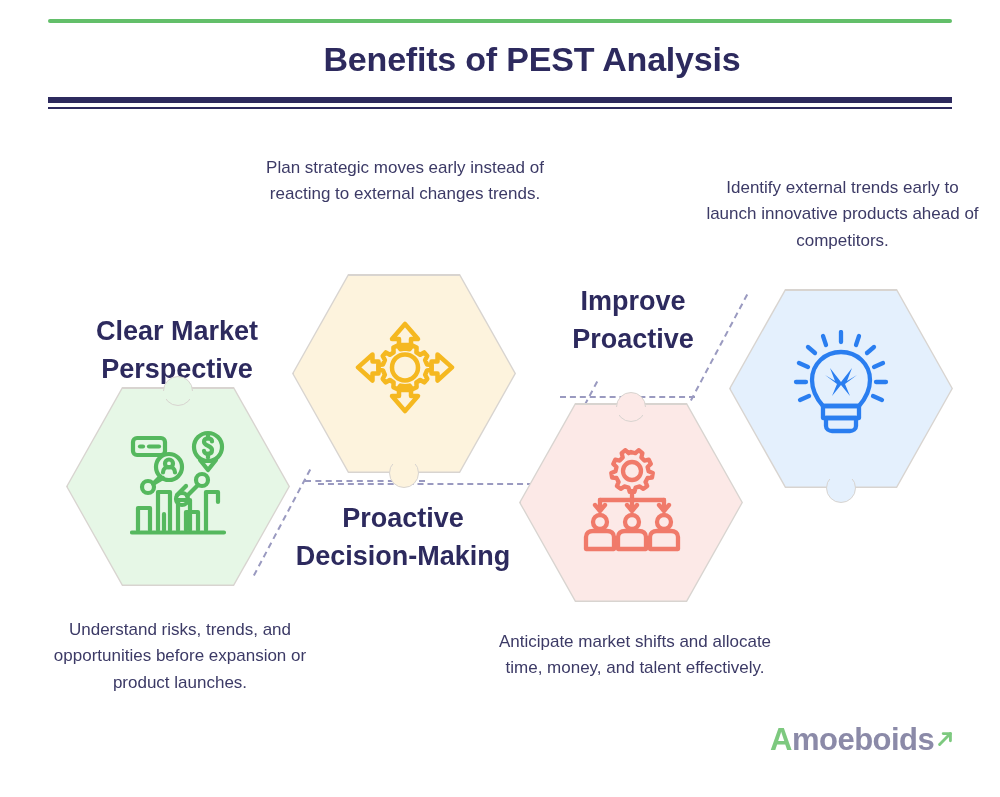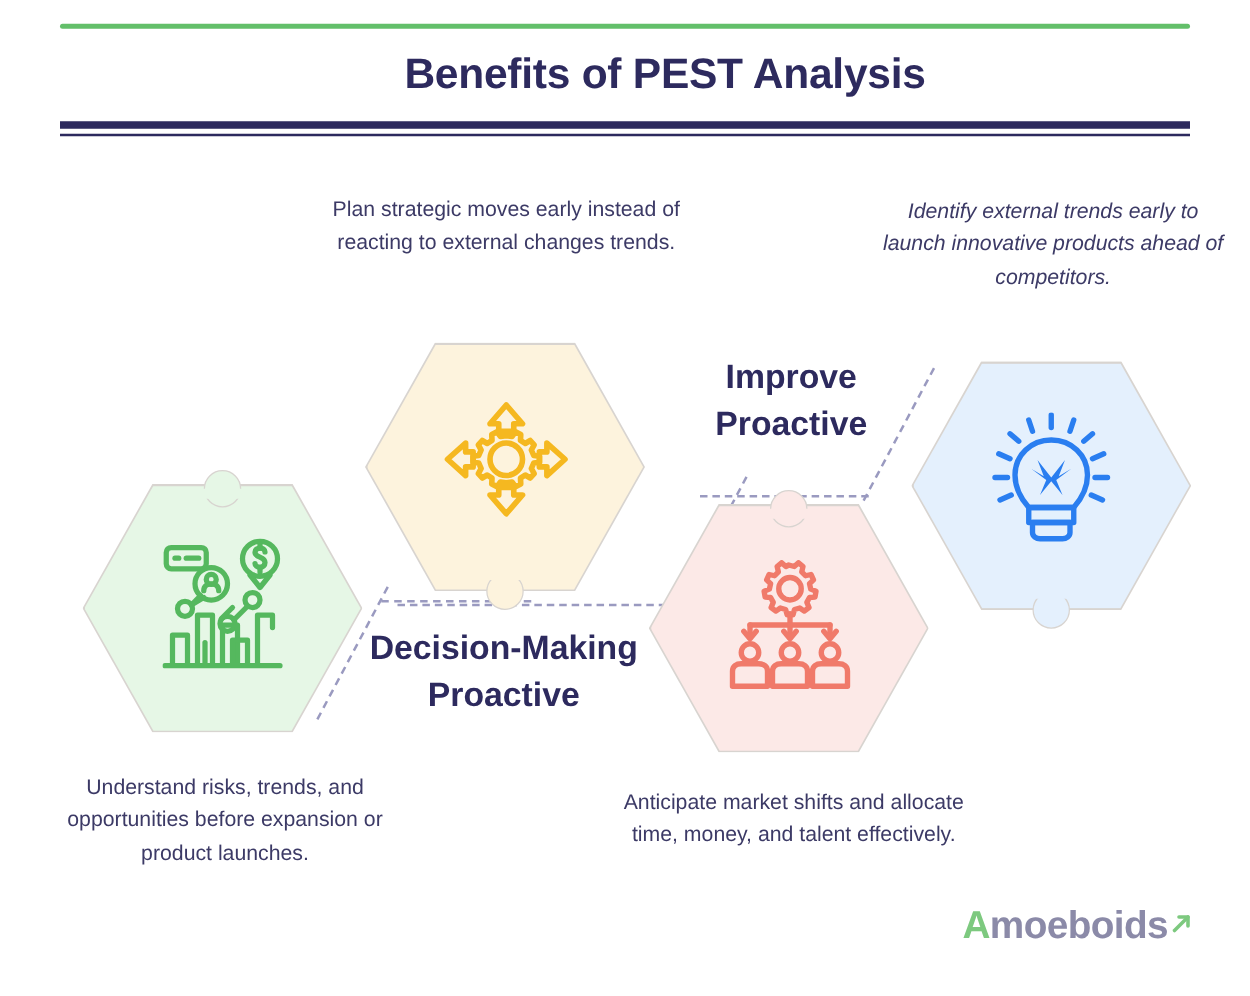--- a/index.html
+++ b/index.html
@@ -141,20 +141,24 @@
 
   <div class="dash-diag" style="left:253px; top:575px; width:120px; transform:rotate(-62deg);"></div>
   <div class="dash-h" style="left:305px; top:480px; width:120px;"></div>
 
   <div class="dash-h" style="left:318px; top:483px; width:215px;"></div>
   <div class="dash-diag" style="left:540px; top:487px; width:120px; transform:rotate(-62deg);"></div>
 
   <div class="dash-h" style="left:560px; top:396px; width:135px;"></div>
   <div class="dash-diag" style="left:690px; top:400px; width:120px; transform:rotate(-62deg);"></div>
 
+  <div class="hex-title" style="left:52px; top:313px; width:250px;">
+    <div>Clear Market</div>
+    <div>Perspective</div>
+  </div>
 
   <div class="hex-border" style="left:66px; top:387px; width:224px; height:199px;"></div>
   <div class="hex" style="left:67.5px; top:388.5px; width:221px; height:196px; background:#e6f7e6;"></div>
   <div class="hex-notch" style="left:163px; top:376px; background:#e6f7e6;"></div>
   <div style="position:absolute; left:162px; top:391px; width:32px; height:8px; background:#e6f7e6;"></div>
 
   <div style="position:absolute; left:130px; top:430px; width:100px; height:110px;">
     <svg viewBox="0 0 100 110" width="100" height="110" fill="none" stroke="#55b85e" stroke-width="4.2" stroke-linecap="round" stroke-linejoin="round">
 
       <rect x="3" y="8" width="32" height="17" rx="4"></rect>
@@ -208,22 +212,22 @@
 
       <path d="M37 76 L50 91 L63 76 L56 76 L56 70 L44 70 L44 76 Z"></path>
 
       <path d="M17.5 34.5 L3 47.4 L17.5 60.5 L17.5 53.5 L23.5 53.5 L23.5 41.5 L17.5 41.5 Z"></path>
 
       <path d="M82.5 34.5 L97 47.4 L82.5 60.5 L82.5 53.5 L76.5 53.5 L76.5 41.5 L82.5 41.5 Z"></path>
     </svg>
   </div>
 
   <div class="hex-title" style="left:278px; top:500px; width:250px;">
+    <div>Proactive</div>
     <div>Decision-Making</div>
-    <div>Proactive</div>
   </div>
 
   <div class="hex-title" style="left:508px; top:283px; width:250px;">
     <div>Improve</div>
     <div>Proactive</div>
   </div>
 
   <div class="hex-border" style="left:519px; top:403px; width:224px; height:199px;"></div>
   <div class="hex" style="left:520.5px; top:404.5px; width:221px; height:196px; background:#fce9e7;"></div>
   <div class="hex-notch" style="left:616px; top:392px; background:#fce9e7;"></div>
@@ -249,21 +253,21 @@
       <path d="M6 101 L6 89 C6 85 9 83 13 83 L27 83 C31 83 34 85 34 89 L34 101 Z"></path>
       <circle cx="52" cy="74" r="7"></circle>
       <path d="M38 101 L38 89 C38 85 41 83 45 83 L59 83 C63 83 66 85 66 89 L66 101 Z"></path>
       <circle cx="84" cy="74" r="7"></circle>
       <path d="M70 101 L70 89 C70 85 73 83 77 83 L91 83 C95 83 98 85 98 89 L98 101 Z"></path>
     </svg>
   </div>
 
   <div class="hex-desc" style="left:490px; top:629px; width:290px;">Anticipate market shifts and allocate time, money, and talent effectively.</div>
 
-  <div class="hex-desc" style="left:700px; top:156px; width:285px;font-style:italic;">Identify external trends early to launch innovative products ahead of competitors.</div>
+  <div class="hex-desc" style="left:700px; top:175px; width:285px;">Identify external trends early to launch innovative products ahead of competitors.</div>
 
   <div class="hex-border" style="left:729px; top:289px; width:224px; height:199px;"></div>
   <div class="hex" style="left:730.5px; top:290.5px; width:221px; height:196px; background:#e4f0fd;"></div>
   <div class="hex-notch" style="left:826px; top:473px; background:#e4f0fd;"></div>
   <div style="position:absolute; left:825px; top:471px; width:32px; height:8px; background:#e4f0fd;"></div>
 
   <div style="position:absolute; left:790px; top:330px; width:102px; height:112px;">
     <svg viewBox="0 0 102 112" width="102" height="112" fill="none" stroke="#2a7ef0" stroke-width="4.3" stroke-linecap="round" stroke-linejoin="round">
 
       <line x1="51" y1="2" x2="51" y2="12"></line>

